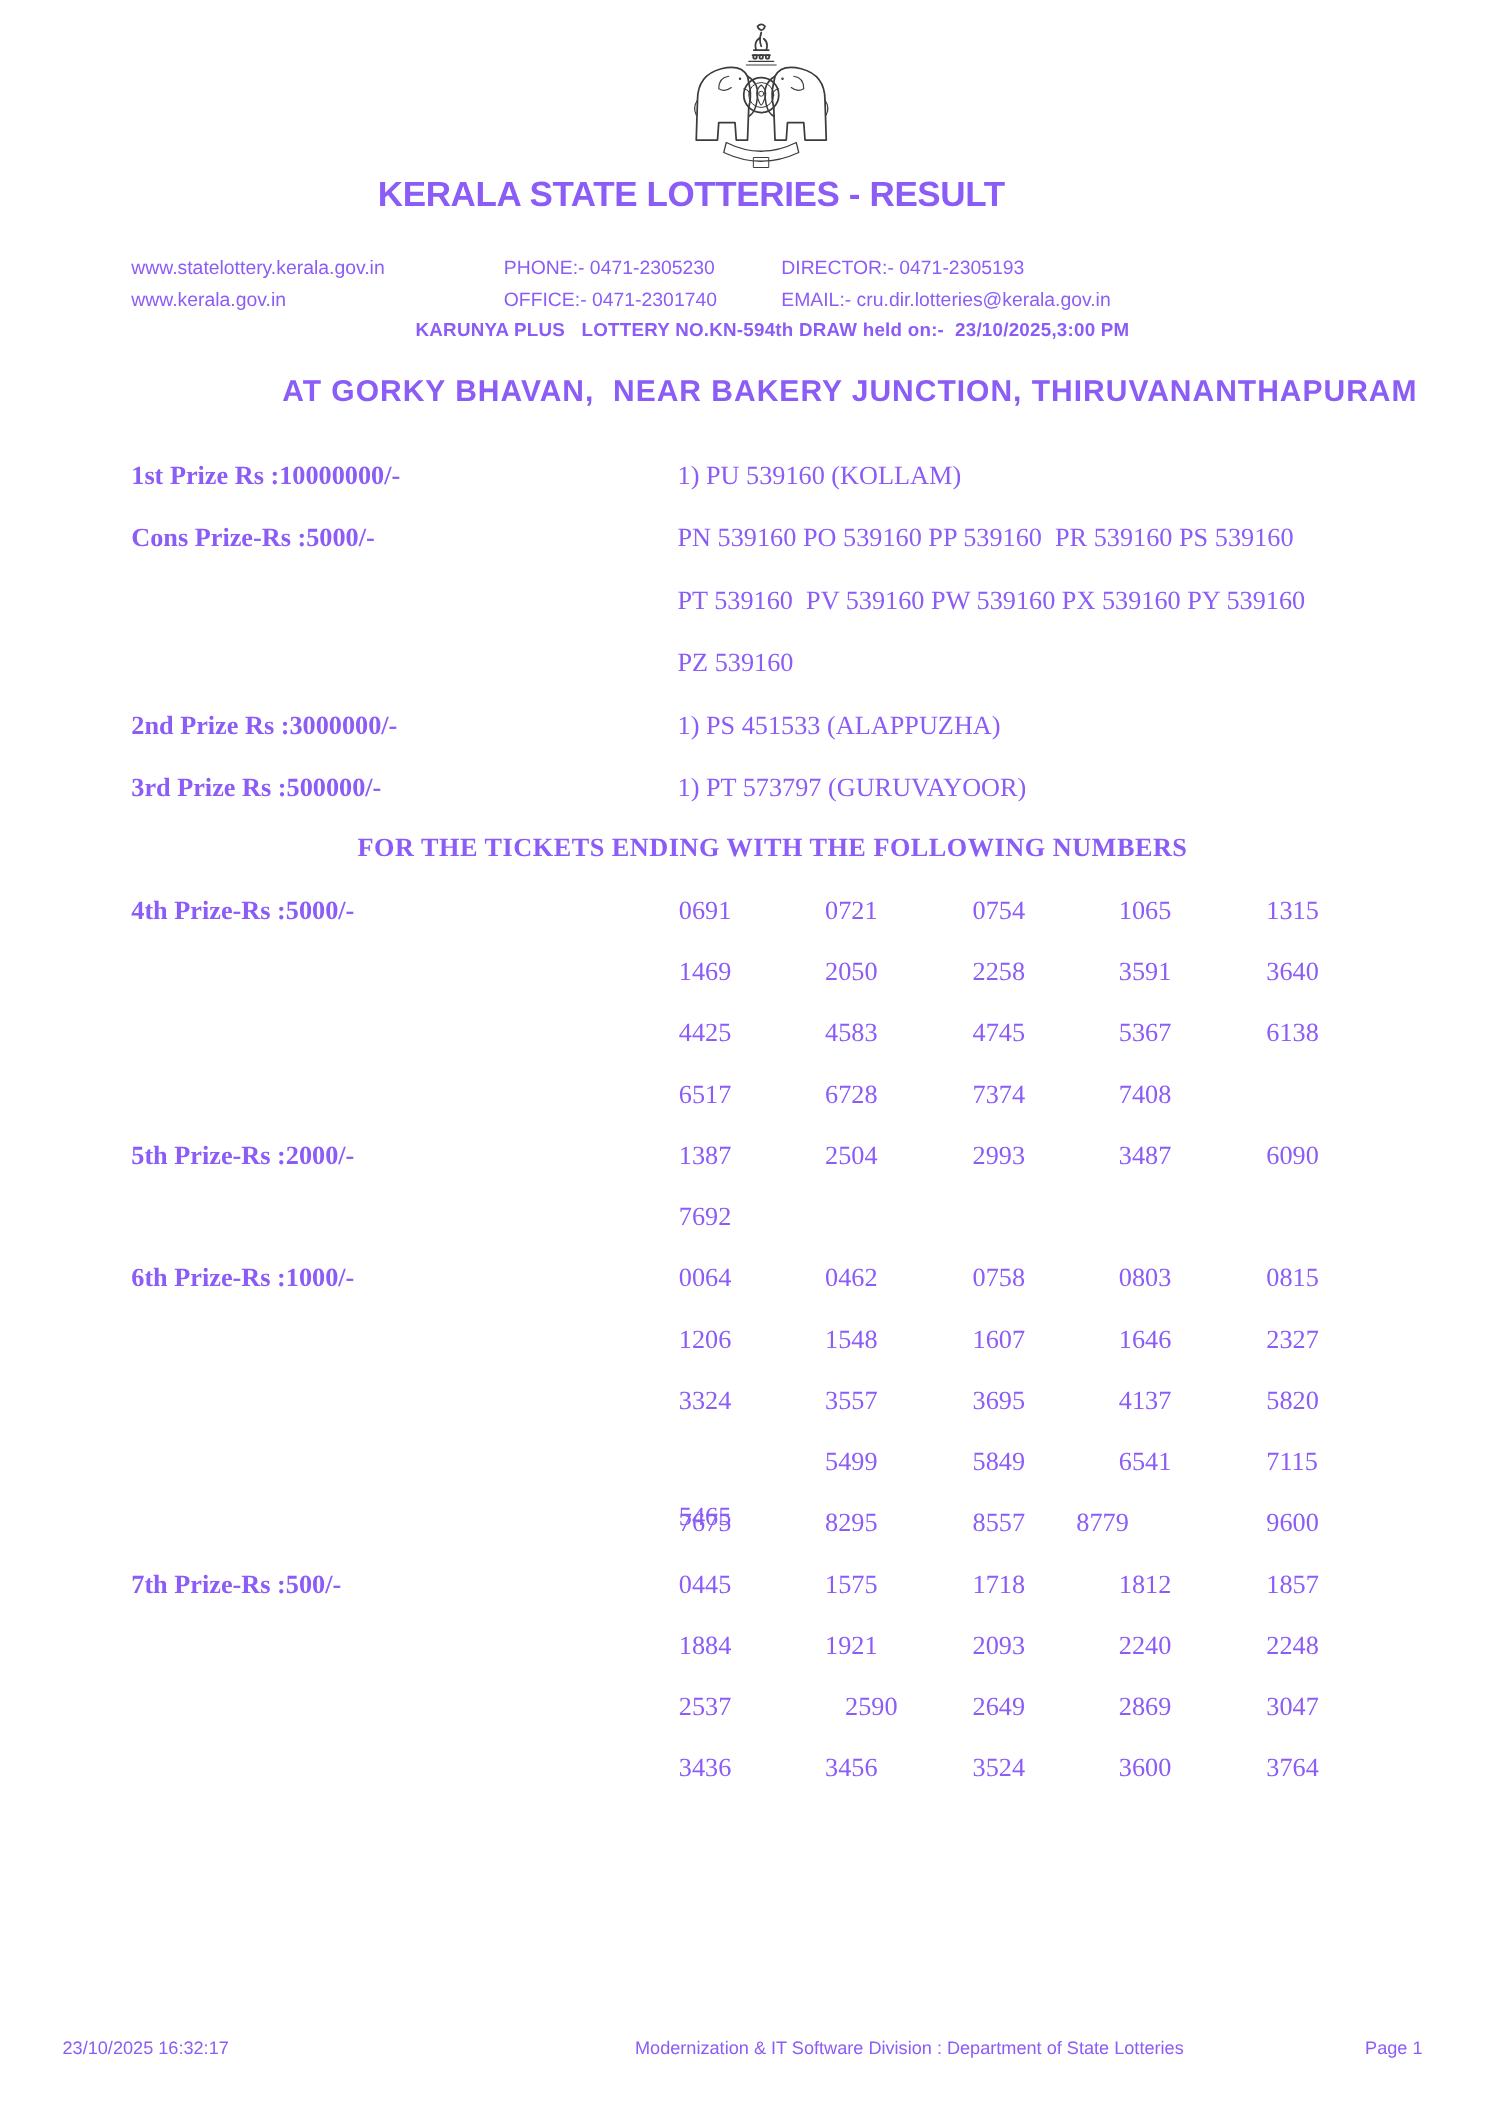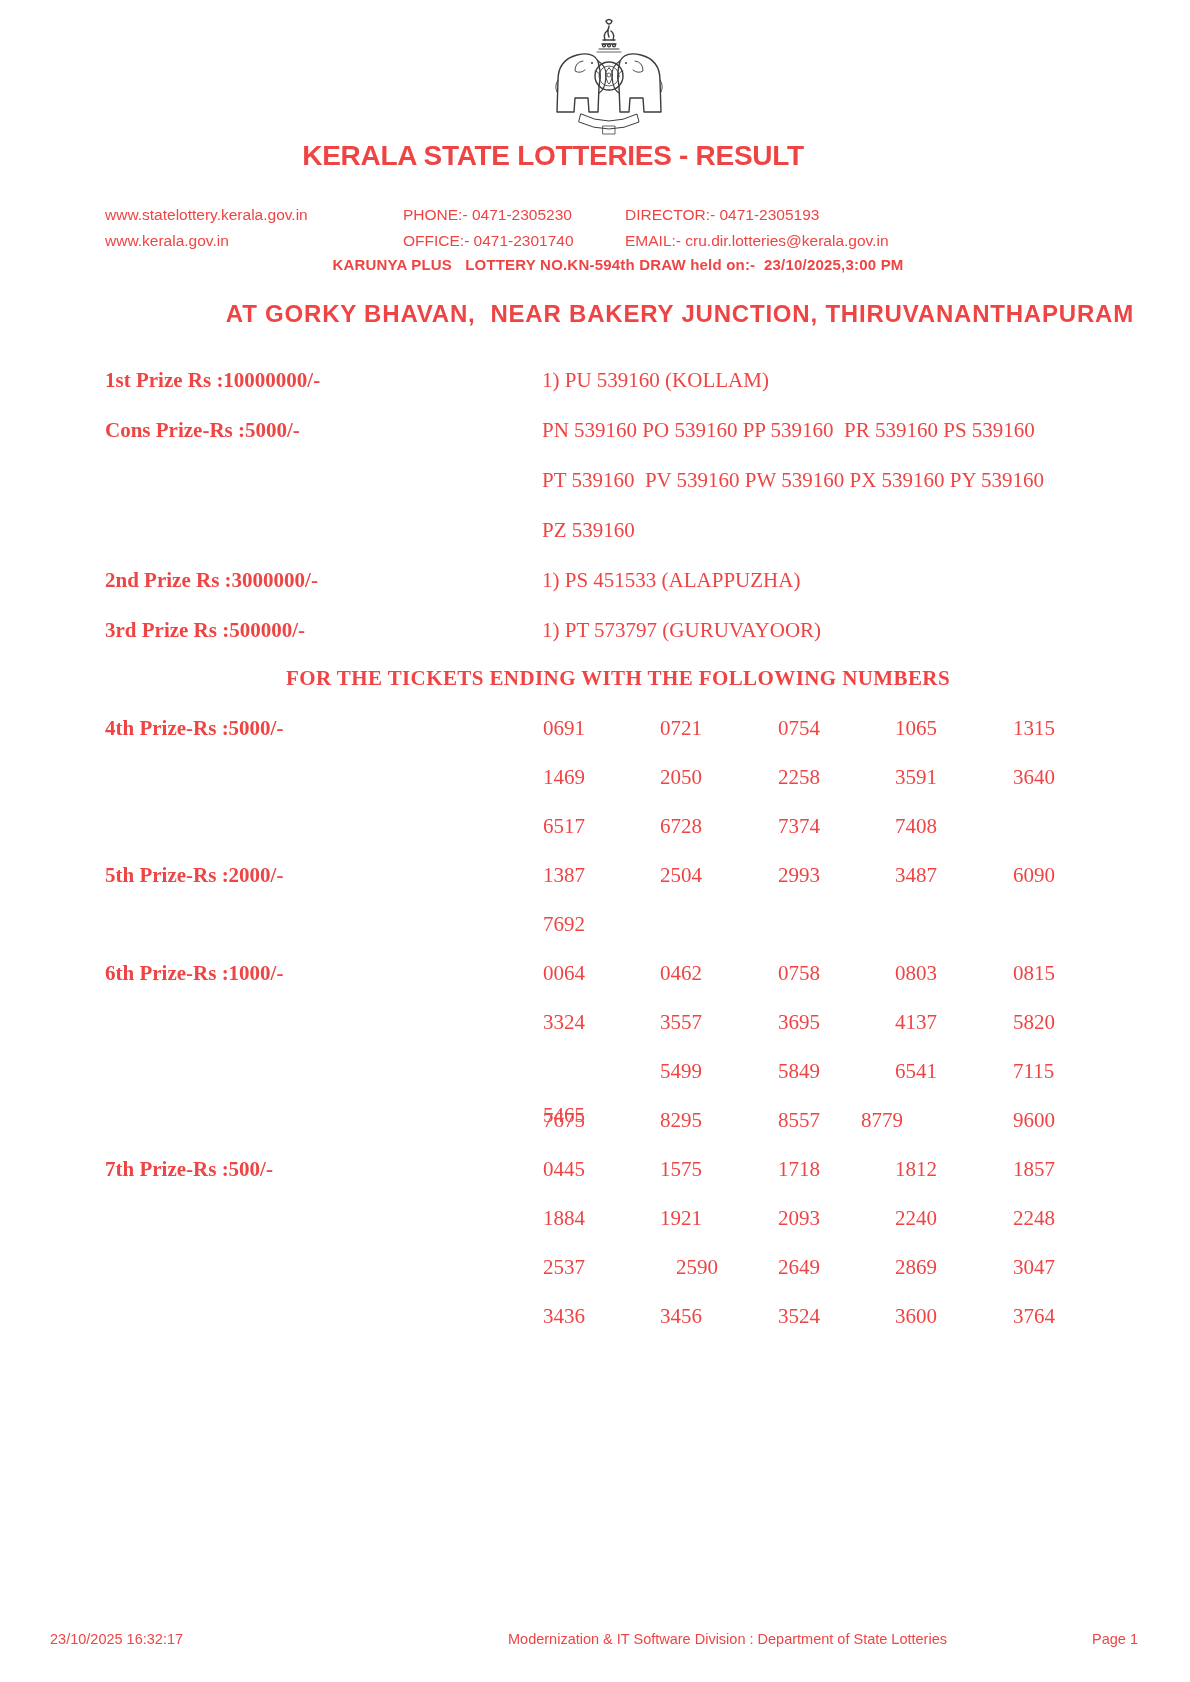--- a/index.html
+++ b/index.html
@@ -1,20 +1,20 @@
 <!DOCTYPE html>
 <html><head>
 <meta charset="utf-8">
 <style>
   html,body{margin:0;padding:0;background:#ffffff;}
   .page{
     position:relative;
     width:1190px;height:1682px;
     background:#ffffff;
-    color:#ef4444;
+    color:#8b5cf6;
     font-family:"Liberation Sans",sans-serif;
     overflow:hidden;
   }
   
   .emblem{position:absolute;left:543px;top:14px;width:132px;height:124px;}
   .title{
     position:absolute;top:140px;left:0;width:1106px;
     text-align:center;
     font-size:28px;font-weight:bold;letter-spacing:-0.3px;
     font-family:"Liberation Sans",sans-serif;
@@ -166,20 +166,27 @@
         <span class="num" style="left: 1013px;">1315</span>
       </div>
       <div class="num-row">
         <span class="num" style="left: 543px;">1469</span>
         <span class="num" style="left: 660px;">2050</span>
         <span class="num" style="left: 778px;">2258</span>
         <span class="num" style="left: 895px;">3591</span>
         <span class="num" style="left: 1013px;">3640</span>
       </div>
       <div class="num-row">
+        <span class="num" style="left: 543px;">4425</span>
+        <span class="num" style="left: 660px;">4583</span>
+        <span class="num" style="left: 778px;">4745</span>
+        <span class="num" style="left: 895px;">5367</span>
+        <span class="num" style="left: 1013px;">6138</span>
+      </div>
+      <div class="num-row">
         <span class="num" style="left: 543px;">6517</span>
         <span class="num" style="left: 660px;">6728</span>
         <span class="num" style="left: 778px;">7374</span>
         <span class="num" style="left: 895px;">7408</span>
       </div>
       <div class="num-row">
         <span class="prize-label" style="left: 105px;">5th Prize-Rs :2000/-</span>
         <span class="num" style="left: 543px;">1387</span>
         <span class="num" style="left: 660px;">2504</span>
         <span class="num" style="left: 778px;">2993</span>
@@ -191,20 +198,27 @@
       </div>
       <div class="num-row">
         <span class="prize-label" style="left: 105px;">6th Prize-Rs :1000/-</span>
         <span class="num" style="left: 543px;">0064</span>
         <span class="num" style="left: 660px;">0462</span>
         <span class="num" style="left: 778px;">0758</span>
         <span class="num" style="left: 895px;">0803</span>
         <span class="num" style="left: 1013px;">0815</span>
       </div>
       <div class="num-row">
+        <span class="num" style="left: 543px;">1206</span>
+        <span class="num" style="left: 660px;">1548</span>
+        <span class="num" style="left: 778px;">1607</span>
+        <span class="num" style="left: 895px;">1646</span>
+        <span class="num" style="left: 1013px;">2327</span>
+      </div>
+      <div class="num-row">
         <span class="num" style="left: 543px;">3324</span>
         <span class="num" style="left: 660px;">3557</span>
         <span class="num" style="left: 778px;">3695</span>
         <span class="num" style="left: 895px;">4137</span>
         <span class="num" style="left: 1013px;">5820</span>
       </div>
       <div class="num-row">
         <span class="num" style="left: 543px; margin-top: 44px;">5465</span>
         <span class="num" style="left: 660px;">5499</span>
         <span class="num" style="left: 778px;">5849</span>

